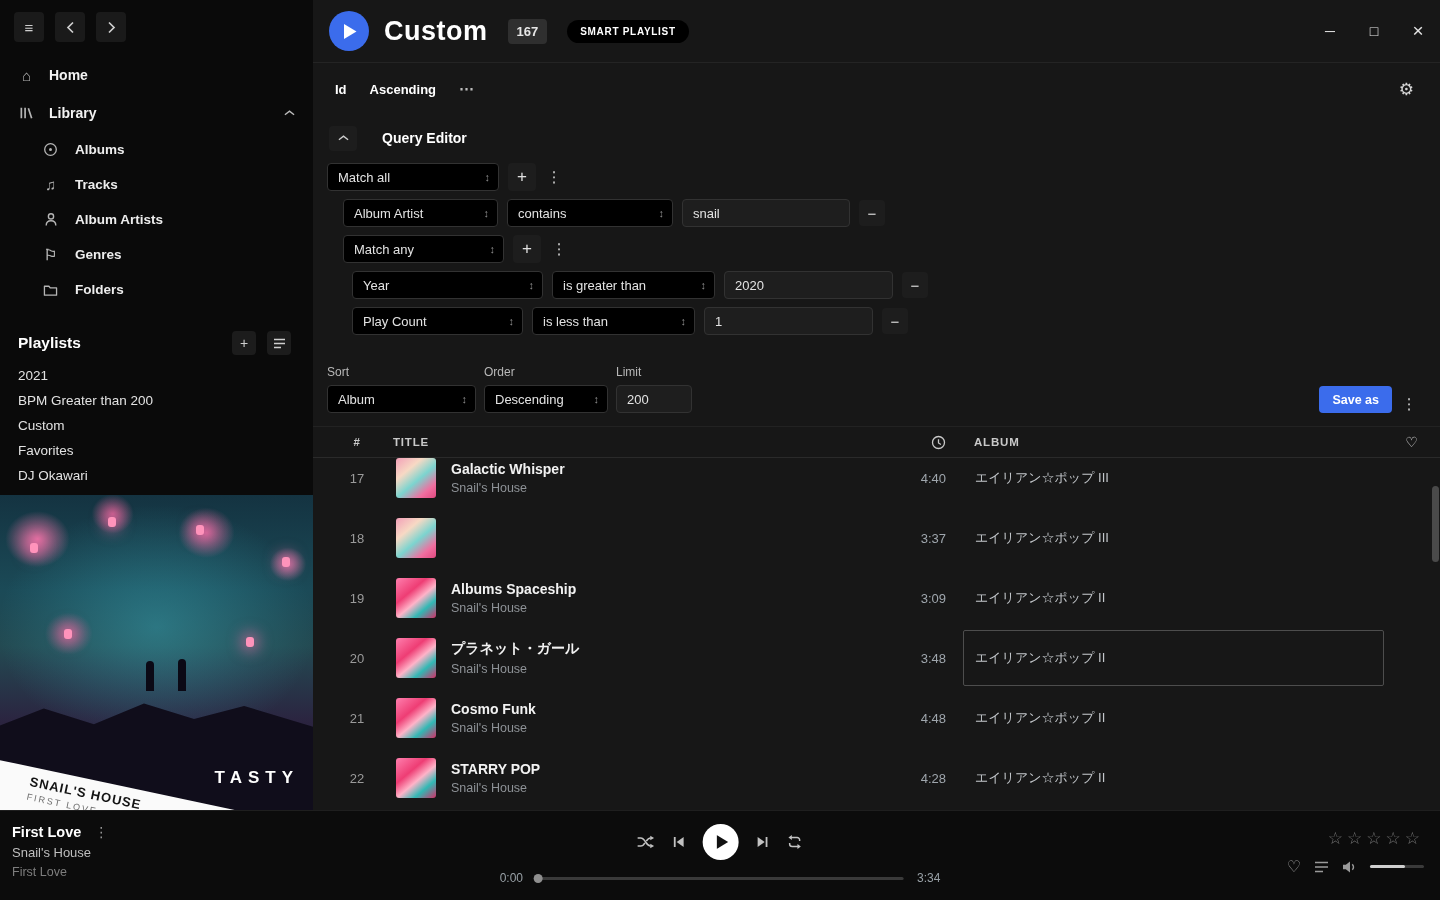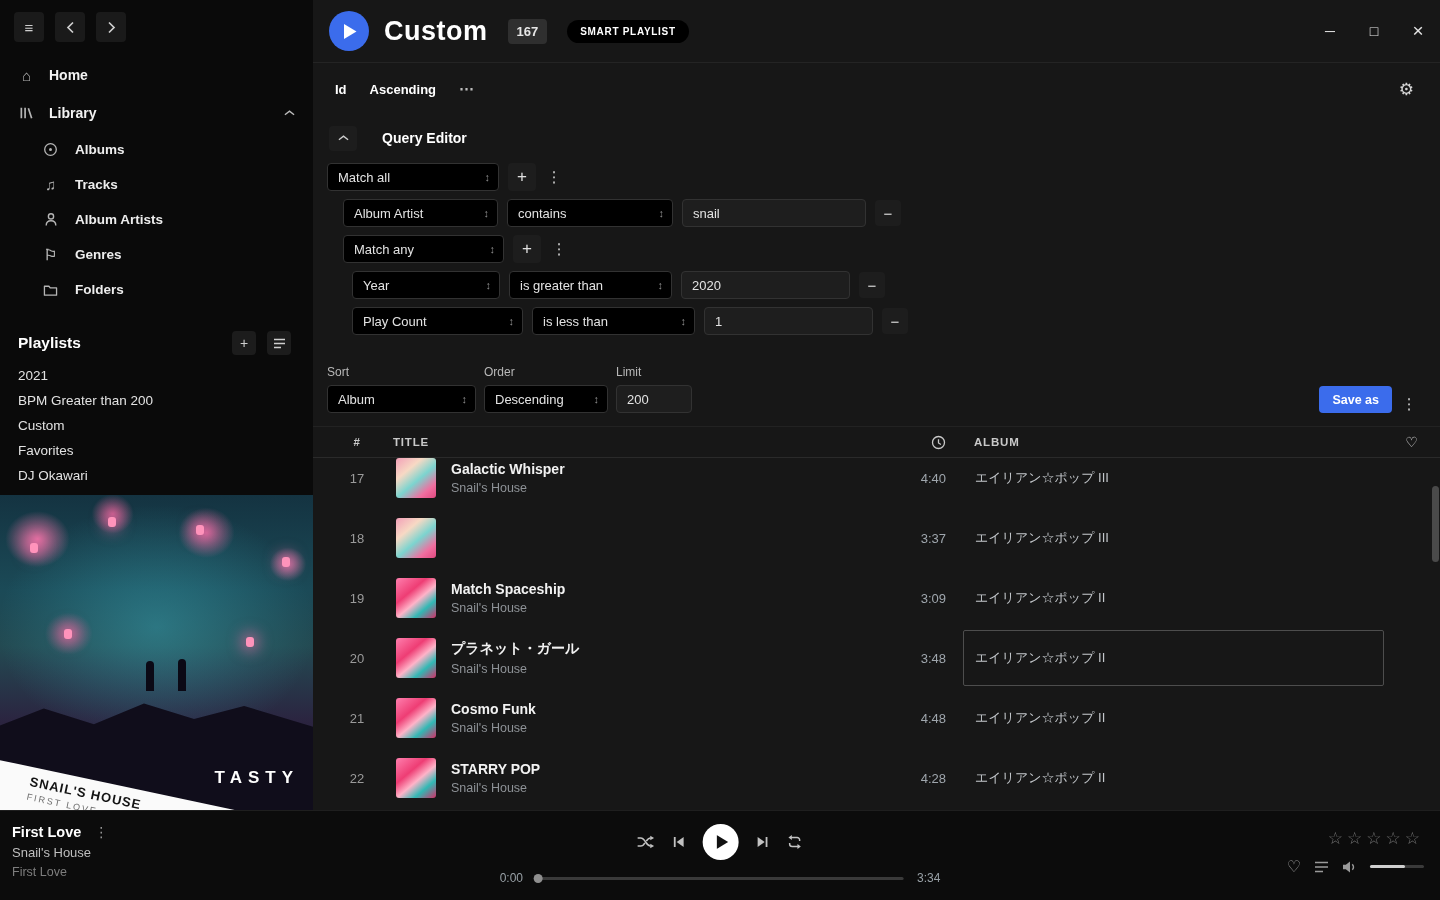--- a/index.html
+++ b/index.html
@@ -67,21 +67,21 @@
   .query-editor{ flex:0 0 auto; padding-top:10px; }
   .qe-header{ display:flex; align-items:center; height:26px; margin-left:16px; }
   .collapse-btn{ width:28px; height:25px; background:#1d1d1d; border-radius:4px; display:flex; align-items:center; justify-content:center; }
   .qe-title{ font-size:14px; font-weight:bold; color:#fff; margin-left:25px; }
   .qe-row{ display:flex; align-items:center; gap:9px; height:28px; margin-top:0; margin-bottom:8px; }
   .qe-rows{ margin-top:12px; }
   .level-0{ margin-left:14px; } .level-1{ margin-left:30px; } .level-2{ margin-left:39px; }
   .select{ height:28px; background:#000000; border:1px solid #323232; border-radius:4px; display:flex; align-items:center; justify-content:space-between; padding:0 8px 0 10px; font-size:13px; color:#e3e3e3; }
   .unfold{ color:#8a8a8a; font-size:11px; margin-left:8px; }
   .text-input{ height:28px; background:#1e1e1e; border:1px solid #323232; border-radius:4px; color:#e3e3e3; font-size:13px; padding:0 10px; font-family:inherit; outline:none; }
-  .sel-match{ width:172px; } .sel-field{ width:160px; } .sel-op{ width:166px; } .inp-val{ width:184px; }
+  .sel-match{ width:172px; } .sel-field{ width:160px; } .sel-op{ width:166px; } .inp-val{ width:168px; }
   .icon-btn{ width:28px; height:28px; background:#1d1d1d; border-radius:4px; color:#e0e0e0; font-size:17px; display:flex; align-items:center; justify-content:center; }
   .icon-btn.small{ width:26px; height:26px; font-size:15px; }
   .kebab-btn{ width:18px; color:#d0d0d0; font-size:15px; }
 
   .qe-footer{ display:flex; align-items:flex-end; gap:8px; margin:30px 0 0 14px; padding-right:22px; }
   .field-group{ display:flex; flex-direction:column; gap:6px; }
   .field-group label{ font-size:12px; color:#b8b8b8; }
   .fg-sort .select{ width:149px; } .fg-order .select{ width:124px; } .fg-limit .text-input{ width:76px; }
   .save-btn{ margin-left:auto; height:27px; padding:0 13px; background:var(--accent); border-radius:4px; color:#fff; font-size:12.5px; font-weight:bold; }
 
@@ -303,21 +303,21 @@
         <div class="qe-row level-1">
           <div class="select sel-match" style="width:161px;">
             <span>Match any</span>
             <span class="unfold">↕</span>
           </div>
           <button class="icon-btn">+</button>
           <button class="kebab-btn">⋮</button>
         </div>
 
         <div class="qe-row level-2">
-          <div class="select sel-field" style="width:148px;gap:42px;">
+          <div class="select sel-field" style="width:191px;gap:42px;">
             <span>Year</span>
             <span class="unfold">↕</span>
           </div>
           <div class="select sel-op" style="width:163px;">
             <span>is greater than</span>
             <span class="unfold">↕</span>
           </div>
           <input class="text-input inp-val" style="width: 169px;" value="2020">
           <button class="icon-btn small">−</button>
         </div>
@@ -400,21 +400,21 @@
             <span></span>
             <span class="cell-album">エイリアン☆ポップ III</span>
             <span></span>
           </div>
 
           <div class="track-row grid-cols">
             <span class="col-num cell-num">19</span>
             <div class="cell-title">
               <div class="thumb v-b"></div>
               <div class="titles">
-                <div class="t-title">Match Spaceship</div>
+                <div class="t-title">Albums Spaceship</div>
                 <div class="t-artist">Snail's House</div>
               </div>
             </div>
             <span class="col-time cell-time">3:09</span>
             <span></span>
             <span class="cell-album">エイリアン☆ポップ II</span>
             <span></span>
           </div>
 
           <div class="track-row grid-cols">

